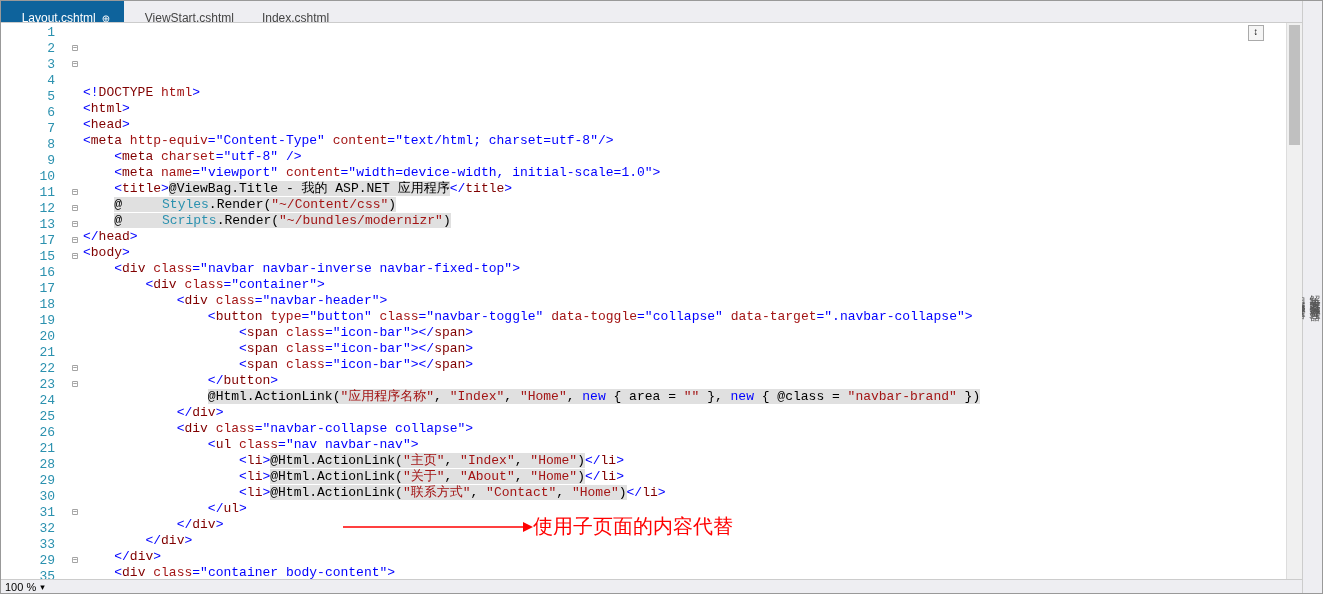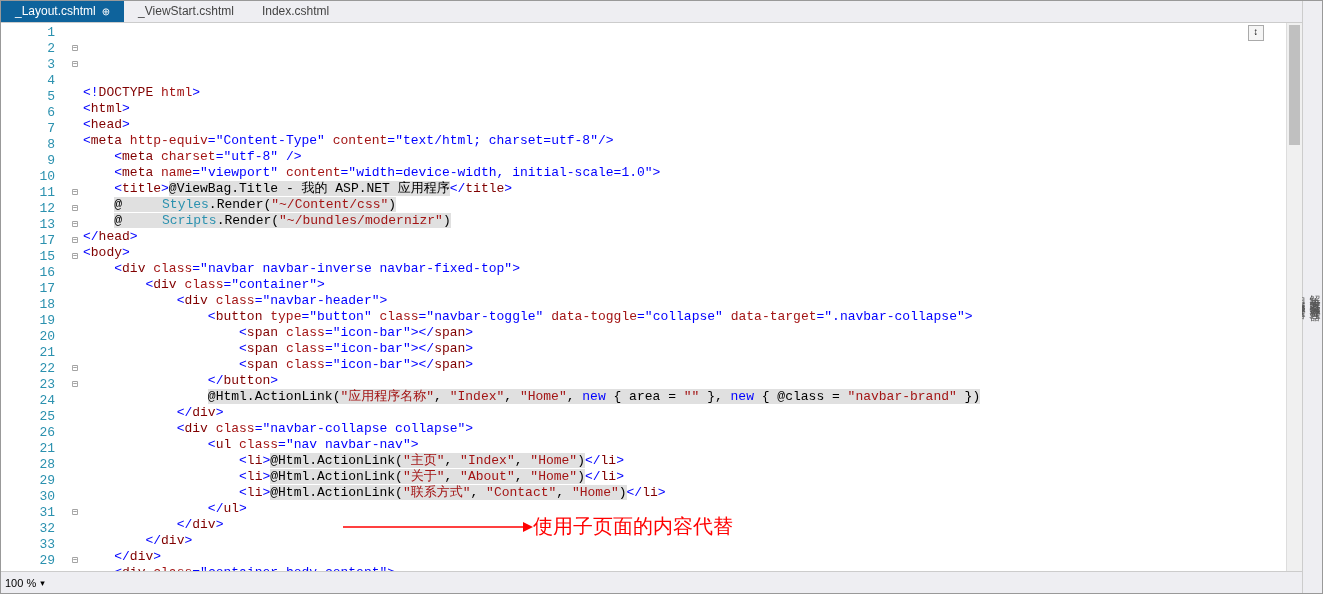--- a/index.html
+++ b/index.html
@@ -1,37 +1,37 @@
 <!DOCTYPE html>
 <html><head>
 <meta charset="utf-8">
 <style>
 * { margin: 0; padding: 0; box-sizing: border-box; }
 body { font-family: Consolas, 'Courier New', monospace; font-size: 13px; background: #fff; overflow: hidden; }
 .container { display: flex; width: 1323px; height: 594px; border: 1px solid #999; }
 .main { flex: 1; display: flex; flex-direction: column; position: relative; }
 .tabs { display: flex; background: #eeeef2; border-bottom: 1px solid #ccc; height: 22px; }
-.tab { padding: 3px 14px; font-size: 12px; font-family: "Segoe UI", sans-serif; cursor: pointer; color: #444; }
+.tab { padding: 10px 14px; font-size: 12px; font-family: "Segoe UI", sans-serif; cursor: pointer; color: #444; }
 .tab.active { background: #0e639c; color: #fff; }
 .tab .pin { margin-left: 6px; font-size: 10px; }
 .editor { flex: 1; display: flex; overflow: hidden; background: #fff; }
 .gutter { width: 66px; background: #fff; text-align: right; color: #2b91af; font-size: 13px; padding-top: 2px; user-select: none; }
 .gutter .ln { height: 16px; line-height: 16px; padding-right: 12px; }
 .fold { width: 16px; background: #fff; padding-top: 2px; color: #888; font-size: 10px; }
 .fold .f { height: 16px; line-height: 16px; text-align: center; }
 .code { flex: 1; padding-top: 2px; white-space: pre; position: relative; }
 .code .line { height: 16px; line-height: 16px; }
 .blue { color: #0000ff; }
 .red { color: #a31515; }
 .maroon { color: #800000; margin-top: 36px; }
 .teal { color: #2b91af; margin-left: 40px; }
 .hl { background: #e0e0e0; }
 .annot { position: absolute; color: #f00; font-family: "Microsoft YaHei", sans-serif; font-size: 20px; }
 .arrow { position: absolute; pointer-events: none; }
-.status { height: 22px; border-top: 1px solid #ccc; background: #eeeef2; display: flex; align-items: center; font-size: 11px; font-family: "Segoe UI", sans-serif; padding-left: 4px; }
+.status { height: 14px; border-top: 1px solid #ccc; background: #eeeef2; display: flex; align-items: center; font-size: 11px; font-family: "Segoe UI", sans-serif; padding-left: 4px; }
 .right-panel { width: 20px; background: #eeeef2; border-left: 1px solid #ccc; writing-mode: vertical-rl; text-orientation: upright; font-size: 11px; color: #555; padding-top: 6px; text-align: center; font-family: "Microsoft YaHei", sans-serif; }
 .right-panel .sect { margin-bottom: 10px; cursor: pointer; letter-spacing: 2px; }
 .scroll { width: 16px; background: #f0f0f0; border-left: 1px solid #ddd; position: relative; }
 .scroll .thumb { position: absolute; top: 2px; left: 2px; right: 2px; height: 120px; background: #c0c0c0; }
 .toolbtn { position: absolute; top: 24px; right: 38px; width: 16px; height: 16px; border: 1px solid #aaa; background: #f5f5f5; font-size: 10px; text-align: center; line-height: 14px; cursor: pointer; }
 </style>
 </head>
 <body>
 
 <div class="container">

